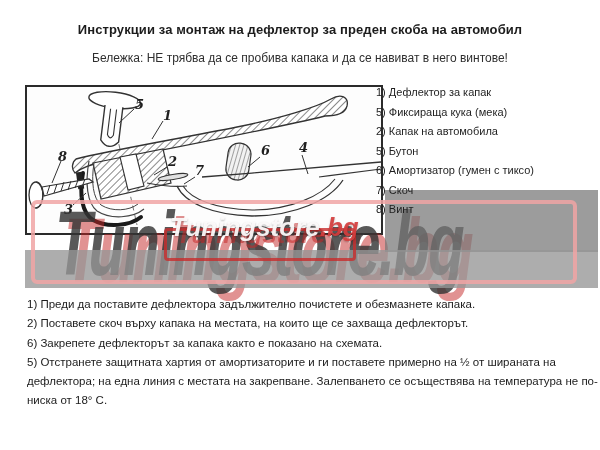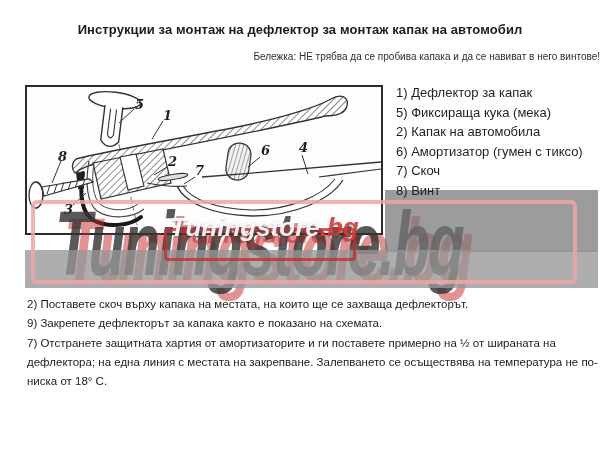--- a/index.html
+++ b/index.html
@@ -17,22 +17,22 @@
     top: 22px; left: 0; right: 0;
     text-align: center;
     font-size: 13px;
     font-weight: bold;
     color: #1c1c1c;
     letter-spacing: 0.1px;
   }
   .note {
     position: absolute;
     top: 51px; left: 0; right: 0;
-    text-align: right;
-    font-size: 10px;
+    text-align: center;
+    font-size: 12px;
     color: #2e2e2e;
   }
   .diagram-box {
     position: absolute;
     left: 25px; top: 85px;
     width: 358px; height: 150px;
     border: 2px solid #2b2b2b;
     background: #fdfdfd;
     box-sizing: border-box;
     z-index: 1;
@@ -40,23 +40,23 @@
   .diagram-box svg { display:block; width:100%; height:100%; }
   .dlabel {
     font-family: "DejaVu Serif", serif;
     font-style: italic;
     font-weight: bold;
     font-size: 13px;
     fill: #1f1f1f;
   }
   .parts-list {
     position: absolute;
-    left: 396px; top: 83px;
+    left: 376px; top: 83px;
     width: 202px;
-    font-size: 13px;
+    font-size: 11px;
     line-height: 19.5px;
     color: #1f1f1f;
     z-index: 10;
   }
   .highlight {
     position: absolute;
     left: 28px; top: 256px;
     width: 560px;
     font-size: 11.5px;
     color: #141414;
@@ -130,21 +130,21 @@
   }
   .wm-small     { left: 170px; top: 214px; color: rgba(252,250,250,0.95); text-shadow: 0 1px 2px rgba(0,0,0,0.25); }
   .wm-small-red { left: 176px; top: 221px; color: rgba(198,40,40,0.55); }
   .wm-small .suffix { color: rgba(214,62,62,0.92); }
 </style>
 </head>
 <body>
 
 <div class="page">
 
-  <div class="title">Инструкции за монтаж на дефлектор за монтаж капак на автомобил</div>
+  <div class="title">Инструкции за монтаж на дефлектор за преден скоба на автомобил</div>
   <div class="note">Бележка: НЕ трябва да се пробива капака и да се навиват в него винтове!</div>
 
   <div class="diagram-box">
     <svg viewBox="0 0 354 146" xmlns="http://www.w3.org/2000/svg">
       <defs>
         <pattern id="h1" width="5" height="5" patternUnits="userSpaceOnUse" patternTransform="rotate(45)">
           <rect width="5" height="5" fill="#ffffff"></rect>
           <line x1="0" y1="0" x2="0" y2="5" stroke="#4a4a4a" stroke-width="1.3"></line>
         </pattern>
         <pattern id="h2" width="4" height="4" patternUnits="userSpaceOnUse" patternTransform="rotate(8)">
@@ -210,36 +210,38 @@
       <text class="dlabel" x="37" y="127">3</text>
       <text class="dlabel" x="234" y="68">6</text>
       <text class="dlabel" x="272" y="65">4</text>
     </svg>
   </div>
 
   <div class="parts-list">
     <div>1) Дефлектор за капак</div>
     <div>5) Фиксираща кука (мека)</div>
     <div>2) Капак на автомобила</div>
+    <div>5) Бутон</div>
     <div>6) Амортизатор (гумен с тиксо)</div>
     <div>7) Скоч</div>
     <div>8) Винт</div>
   </div>
 
   <div class="watermark">
     <div class="wm-big-red">Tuningstore.bg</div>
     <div class="wm-big">Tuningstore.bg</div>
     <div class="wm-bar-right"></div>
     <div class="wm-bar-bottom"></div>
     <div class="wm-frame"></div>
     <div class="wm-small-red">Tuningstore</div>
     <div class="wm-small-box"></div>
     <div class="wm-small"><span>Tuningstore</span><span class="suffix">.bg</span></div>
   </div>
 
 
   <div class="instructions">
+    <div>1) Преди да поставите дефлектора задължително почистете и обезмазнете капака.</div>
     <div>2) Поставете скоч върху капака на местата, на които ще се захваща дефлекторът.</div>
-    <div>9) Закрепете дефлекторът за капака както е показано на схемата.</div>
-    <div>7) Отстранете защитната хартия от амортизаторите и ги поставете примерно на ½ от шираната на дефлектора; на една линия с местата на закрепване. Залепването се осъществява на температура не по-ниска от 18° C.</div>
+    <div>6) Закрепете дефлекторът за капака както е показано на схемата.</div>
+    <div>5) Отстранете защитната хартия от амортизаторите и ги поставете примерно на ½ от шираната на дефлектора; на една линия с местата на закрепване. Залепването се осъществява на температура не по-ниска от 18° C.</div>
   </div>
 
 </div>
 
 </body></html>

